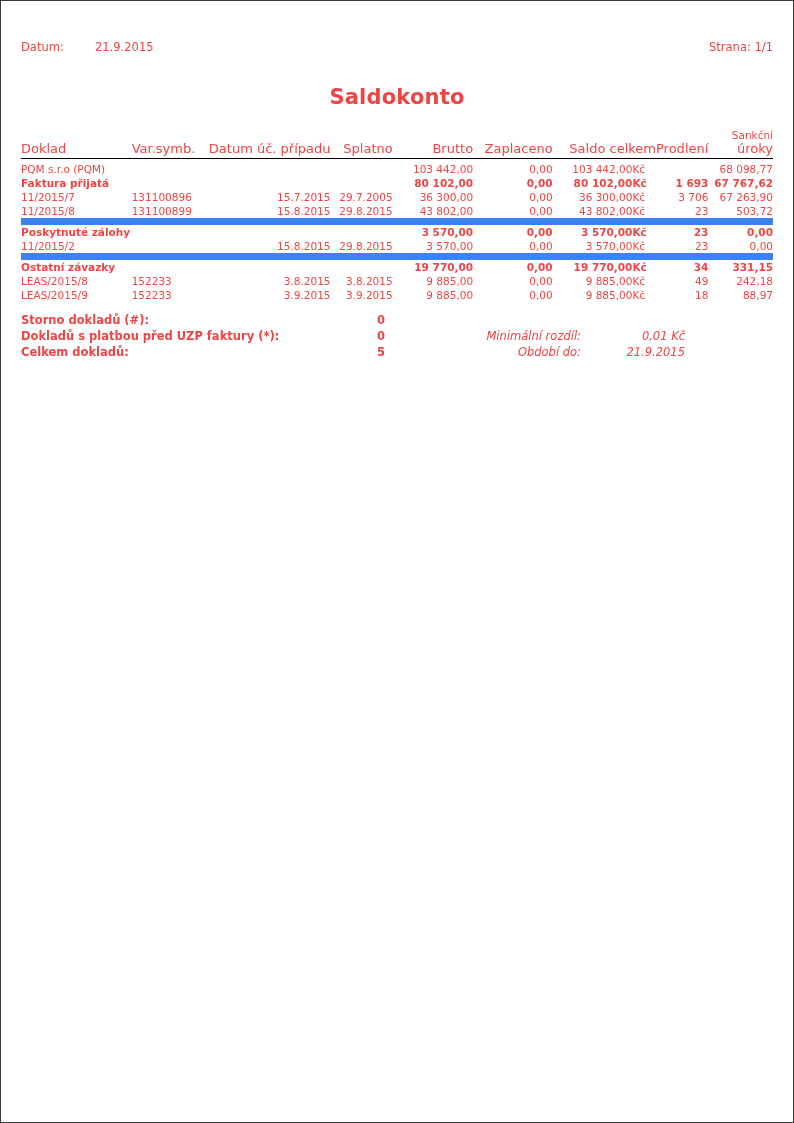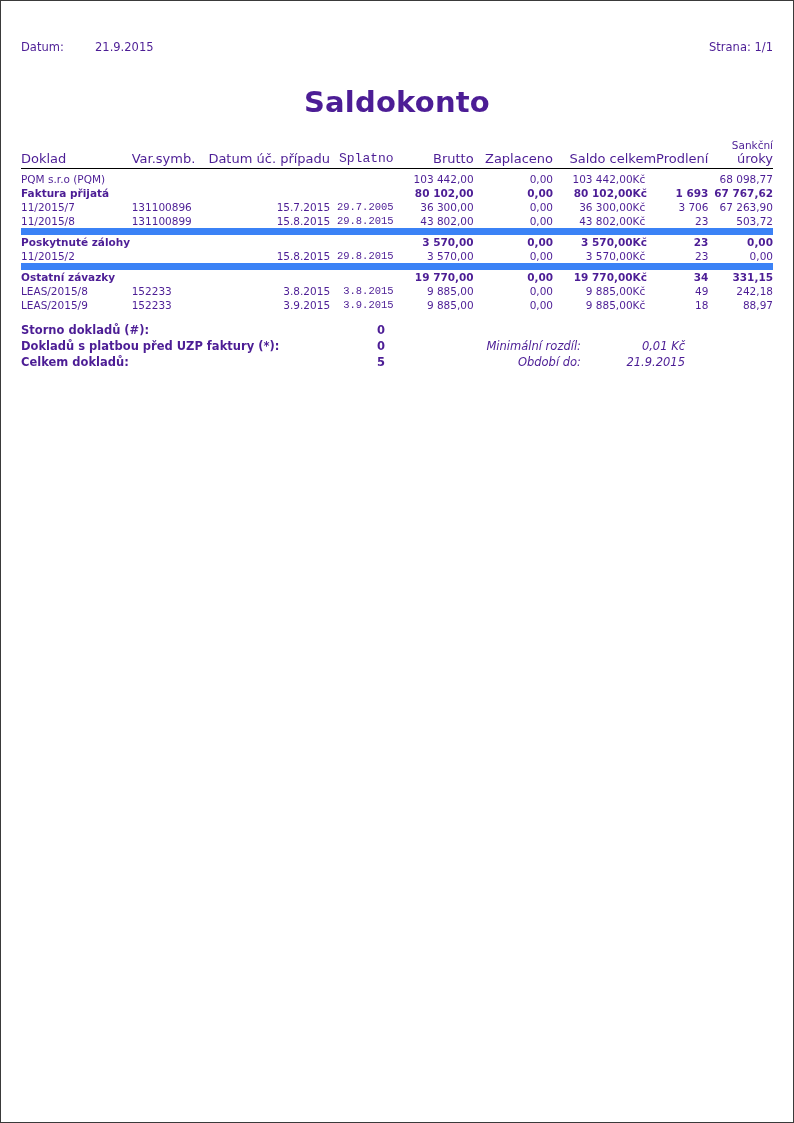--- a/index.html
+++ b/index.html
@@ -8,21 +8,21 @@
     background: #8c8c8c;
   }
   .page {
     position: relative;
     width: 794px;
     height: 1123px;
     background: #ffffff;
     border: 1px solid #3a3a3a;
     box-sizing: border-box;
     font-family: "DejaVu Sans", sans-serif;
-    color: #4c1d95;
+    color: #ef4444;
     overflow: hidden;
   }
   .sheet {
     position: absolute;
     left: 20px;
     top: 38px;
     right: 20px;
   }
   .meta {
     font-size: 11.5px;
@@ -38,42 +38,42 @@
   }
   .meta-value {
     flex: 1 1 auto;
   }
   .meta-right {
     text-align: right;
     white-space: nowrap;
   }
   .doc-title {
     text-align: center;
-    font-size: 29px;
+    font-size: 21px;
     font-weight: bold;
     margin-top: 30px;
     margin-bottom: 10px;
     letter-spacing: 0.2px;
   }
   table.saldo {
     width: 100%;
     border-collapse: collapse;
     font-size: 10.5px;
     margin-top: 20px;
   }
   table.saldo td, table.saldo th {
     padding: 0;
     vertical-align: bottom;
     white-space: nowrap;
   }
   
   .c-doklad   { width: 112px; text-align: left; }
   .c-var      { width: 88px;  text-align: left; }
   .c-datum    { width: 68px;  text-align: right; padding-right: 4px !important; }
-  .c-splat    { width: 62px;  text-align: right; padding-right: 6px !important; font-family: Liberation Mono, monospace; }
+  .c-splat    { width: 62px;  text-align: right; padding-right: 6px !important; }
   .c-brutto   { width: 86px;  text-align: right; padding-right: 6px !important;}
   .c-zapl     { width: 78px;  text-align: right; padding-right: 6px !important;}
   .c-saldo    { width: 80px;  text-align: right; }
   .c-mena     { width: 22px;  text-align: left; padding-right: 4px !important;}
   .c-prodl    { width: 48px;  text-align: right; padding-right: 4px !important;}
   .c-uroky    { width: 62px;  text-align: right; }
 
   thead .head-top td {
     font-size: 10.5px;
     text-align: right;

